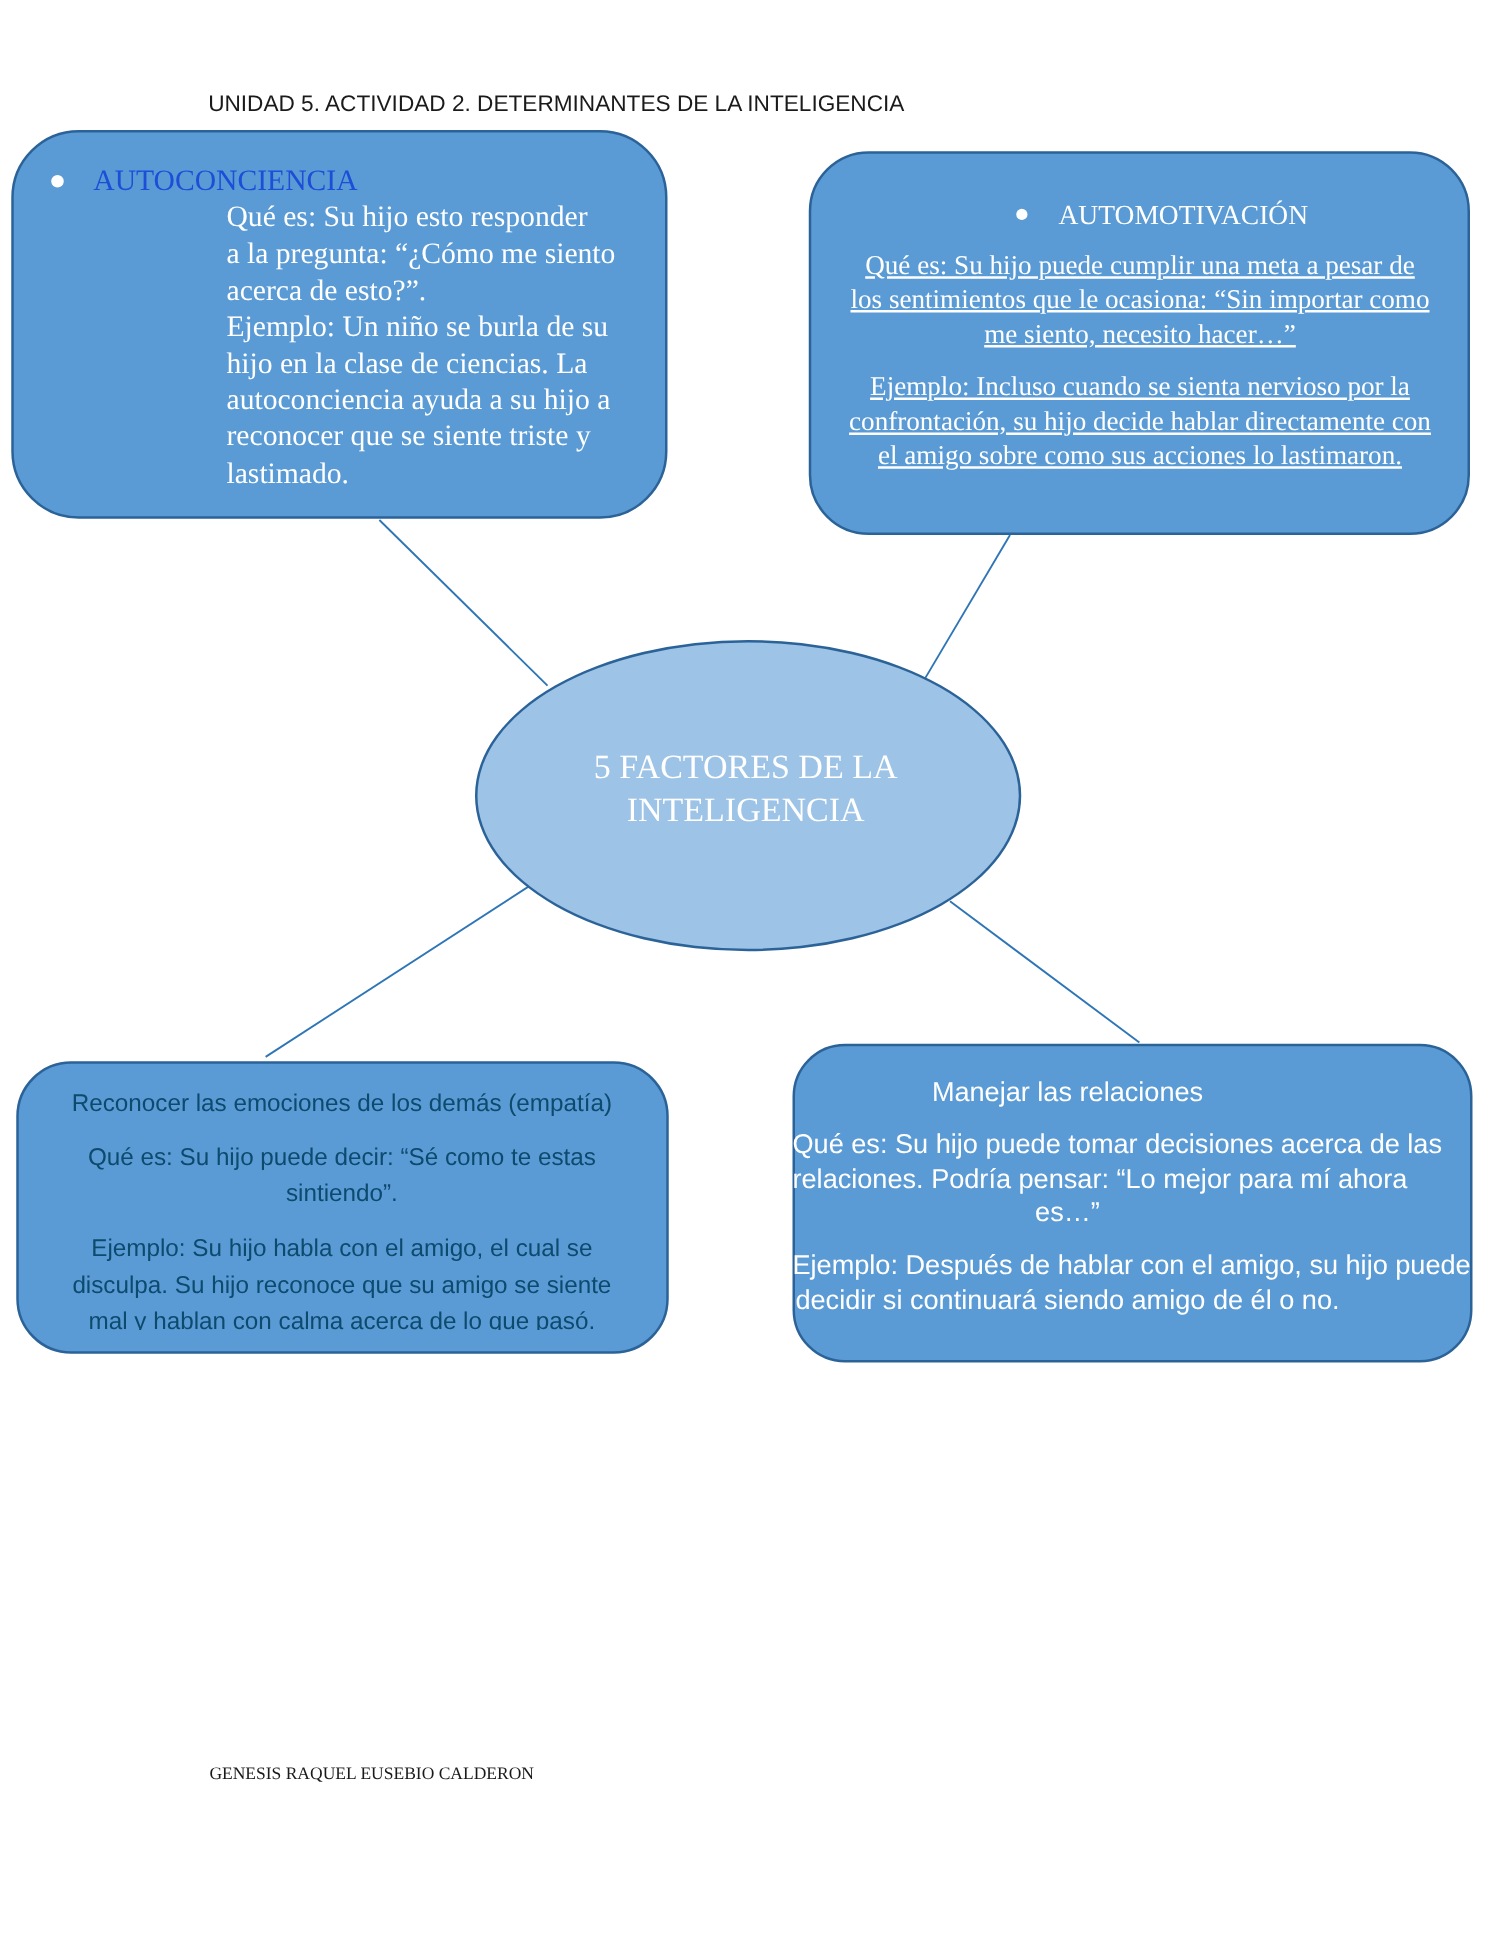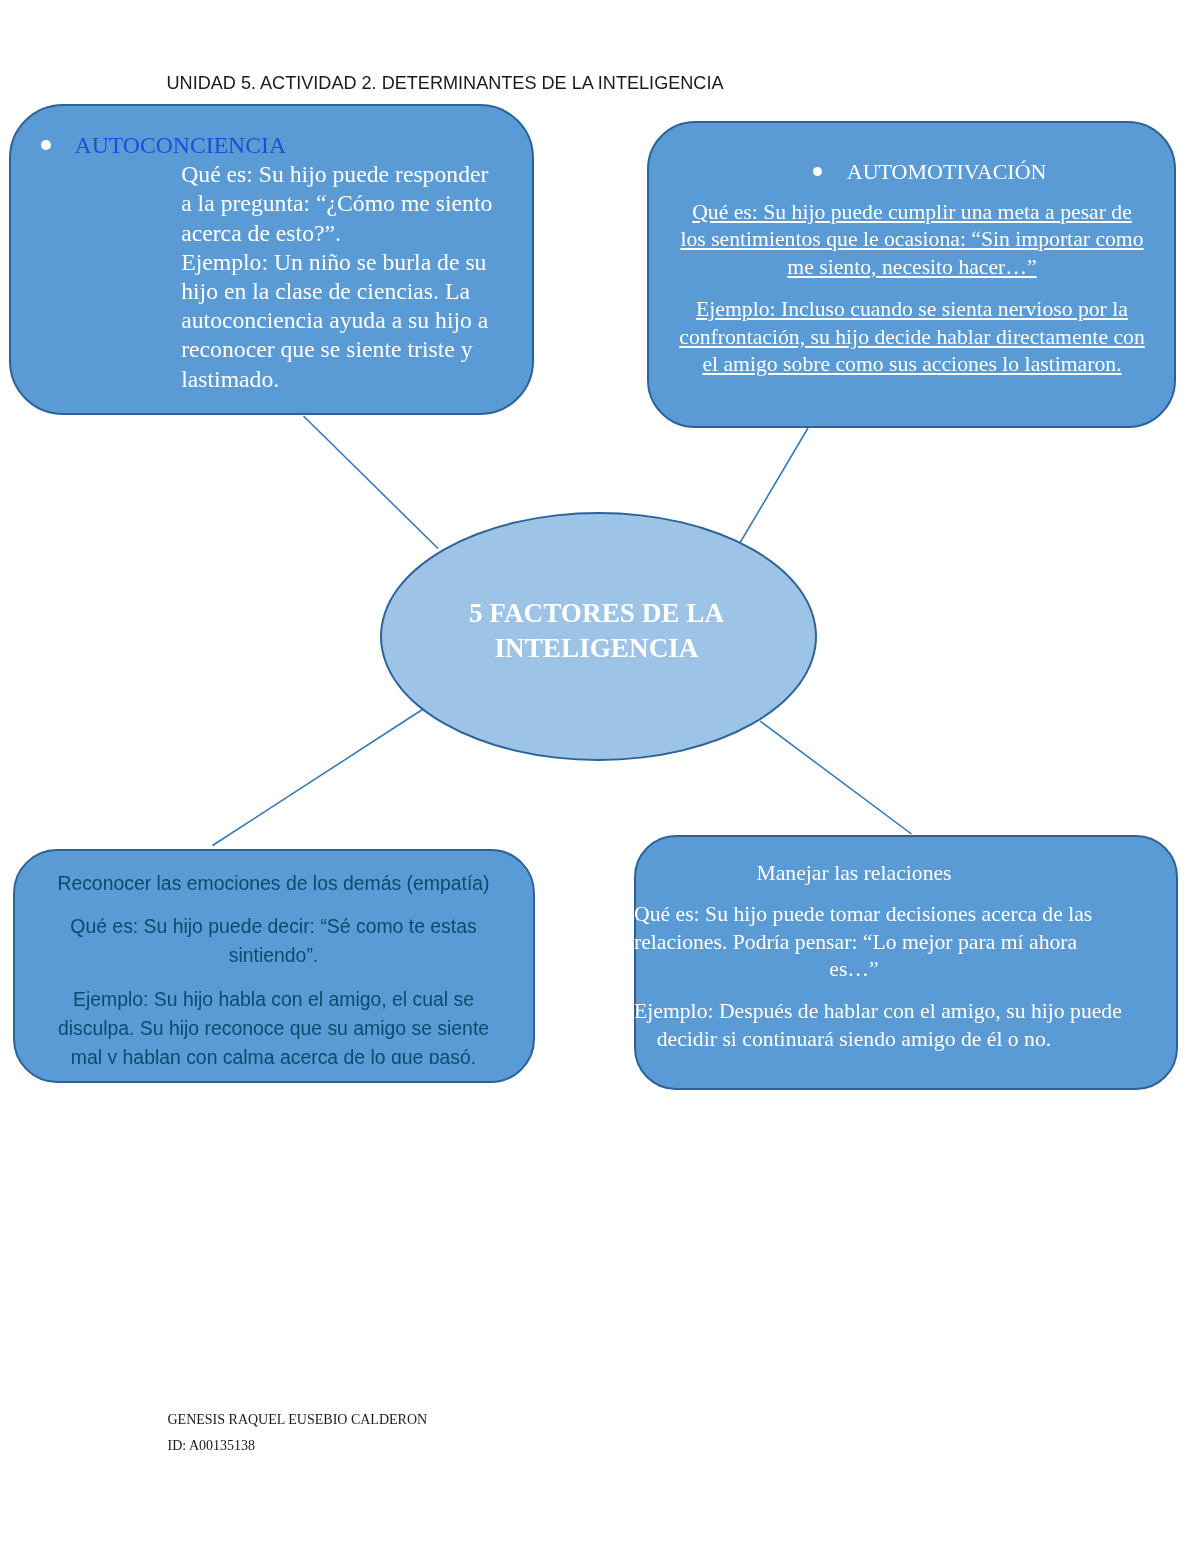--- a/index.html
+++ b/index.html
@@ -116,31 +116,31 @@
     font-family: "Liberation Sans", sans-serif; color:#0c4a6e;
     font-size: 19.4px; line-height: 29px;
     text-align: center; white-space: pre;
   }
   .b3-body .gap { display: block; height: 14px; }
   .b3-body .gap2 { display: block; height: 15px; }
 
   
   .b4-body {
     position: absolute; left: 634px; top: 859.5px; width: 440px;
-    font-family: Liberation Serif, serif; color:#ffffff;
+    font-family: Liberation Sans, sans-serif; color:#ffffff;
     font-size: 21.7px; line-height: 27.7px;
     text-align: center; white-space: pre;
   }
   .b4-body .gap { display: block; height: 13.8px; }
 
   
   .etext {
     position: absolute; left: 378px; top: 595.5px; width: 437px;
     font-family: "Liberation Serif", serif; color:#ffffff;
-    font-size: 27.2px; font-weight: bold; line-height: 35.6px;
+    font-size: 27.2px; font-weight: normal; line-height: 35.6px;
     text-align: center; white-space: pre;
   }
 </style>
 </head>
 <body>
 
 <div class="page">
 
   <div class="doc-title">UNIDAD 5. ACTIVIDAD 2. DETERMINANTES DE LA INTELIGENCIA</div>
 
@@ -152,21 +152,21 @@
   </svg>
 
   <div class="rbox" id="box1"></div>
   <div class="rbox" id="box2"></div>
   <div class="ellipse" id="ellipse1"></div>
   <div class="rbox" id="box3"></div>
   <div class="rbox" id="box4"></div>
 
   <div class="dot" id="bullet1"></div>
   <div class="b1-head">AUTOCONCIENCIA</div>
-  <div class="b1-body"><span>Qué es: Su hijo puede responder</span>
+  <div class="b1-body"><span>Qué es: Su hijo esto responder</span>
 <span>a la pregunta: “¿Cómo me siento</span>
 <span>acerca de esto?”.</span>
 <span>Ejemplo: Un niño se burla de su</span>
 <span>hijo en la clase de ciencias. La</span>
 <span>autoconciencia ayuda a su hijo a</span>
 <span>reconocer que se siente triste y</span>
 <span>lastimado.</span></div>
 
   <div class="dot" id="bullet2"></div>
   <div class="b2-head">AUTOMOTIVACIÓN</div>
@@ -186,16 +186,15 @@
 <span>mal y hablan con calma acerca de lo que pasó.</span></div>
     </div>
 
   <div class="b4-body"><span>Manejar las relaciones</span><span class="gap"></span><span>Qué es: Su hijo puede tomar decisiones acerca de las</span>
 <span>relaciones. Podría pensar: “Lo mejor para mí ahora</span>
 <span>es…”</span><span class="gap"></span><span>Ejemplo: Después de hablar con el amigo, su hijo puede</span>
 <span>decidir si continuará siendo amigo de él o no.</span></div>
 
   <div class="footer">
     <div>GENESIS RAQUEL EUSEBIO CALDERON</div>
-    <div>ID: A00135138</div>
   </div>
 
 </div>
 
 </body></html>

